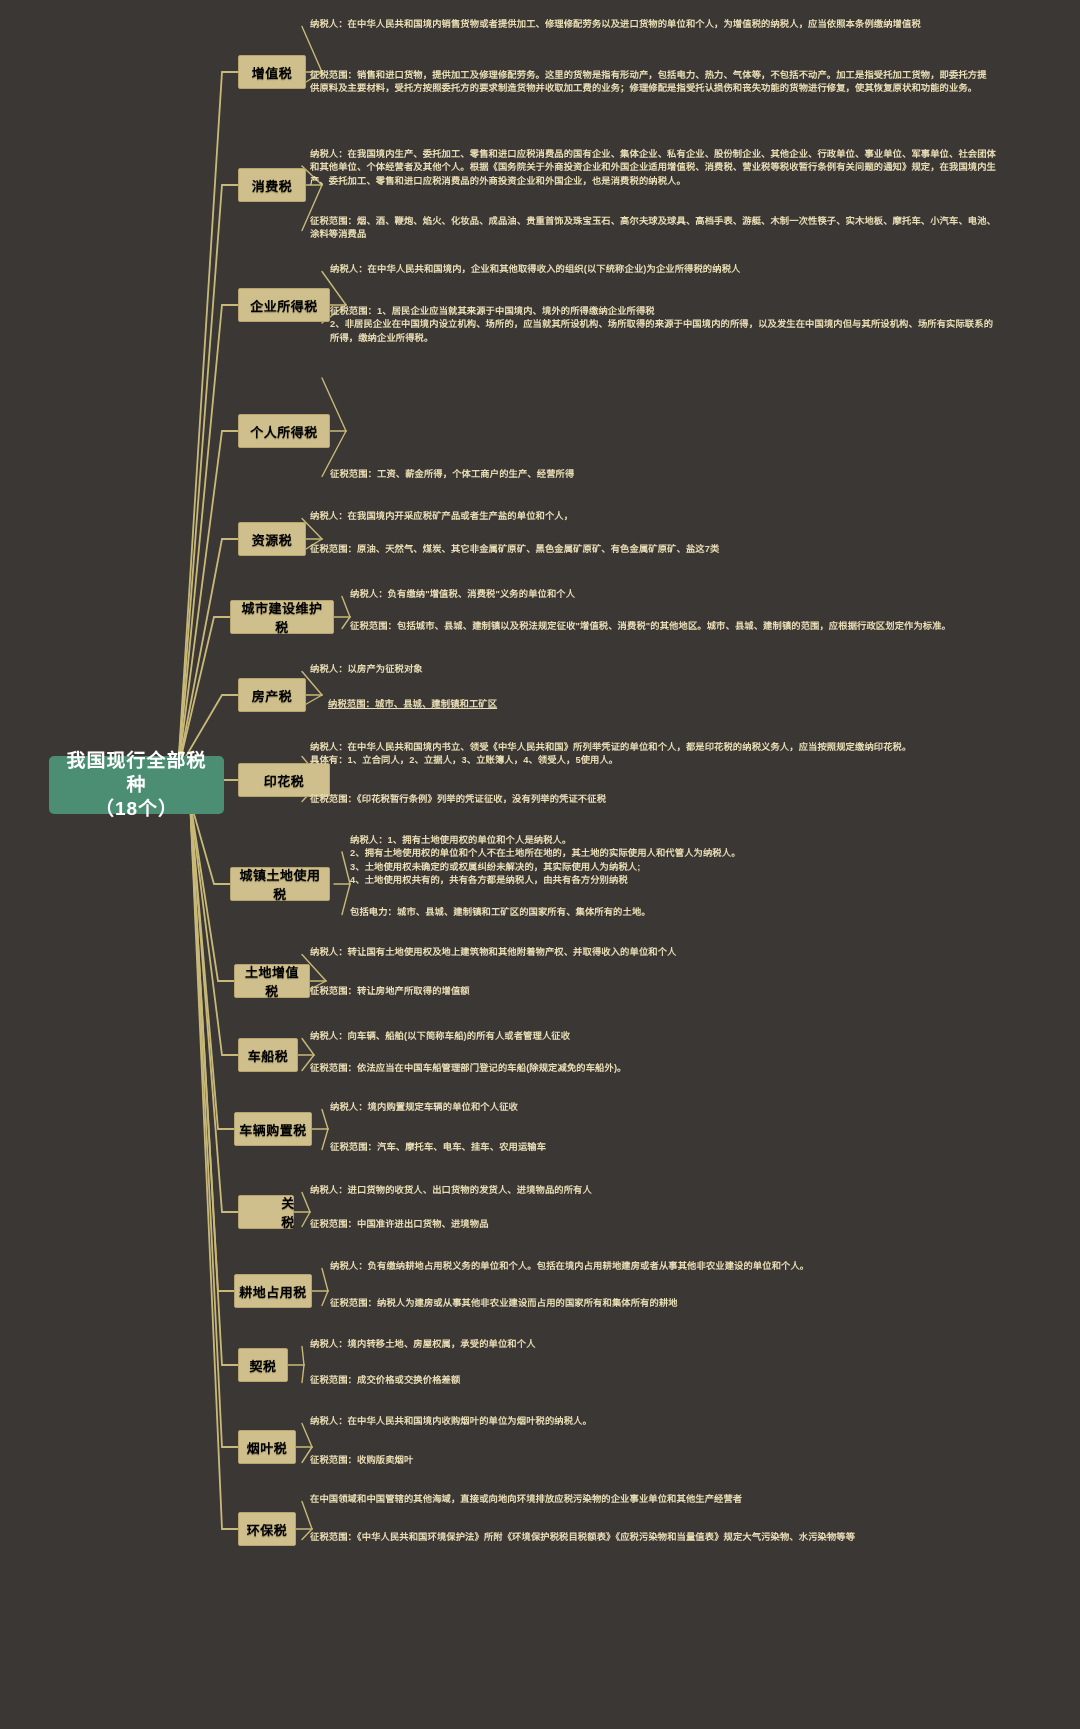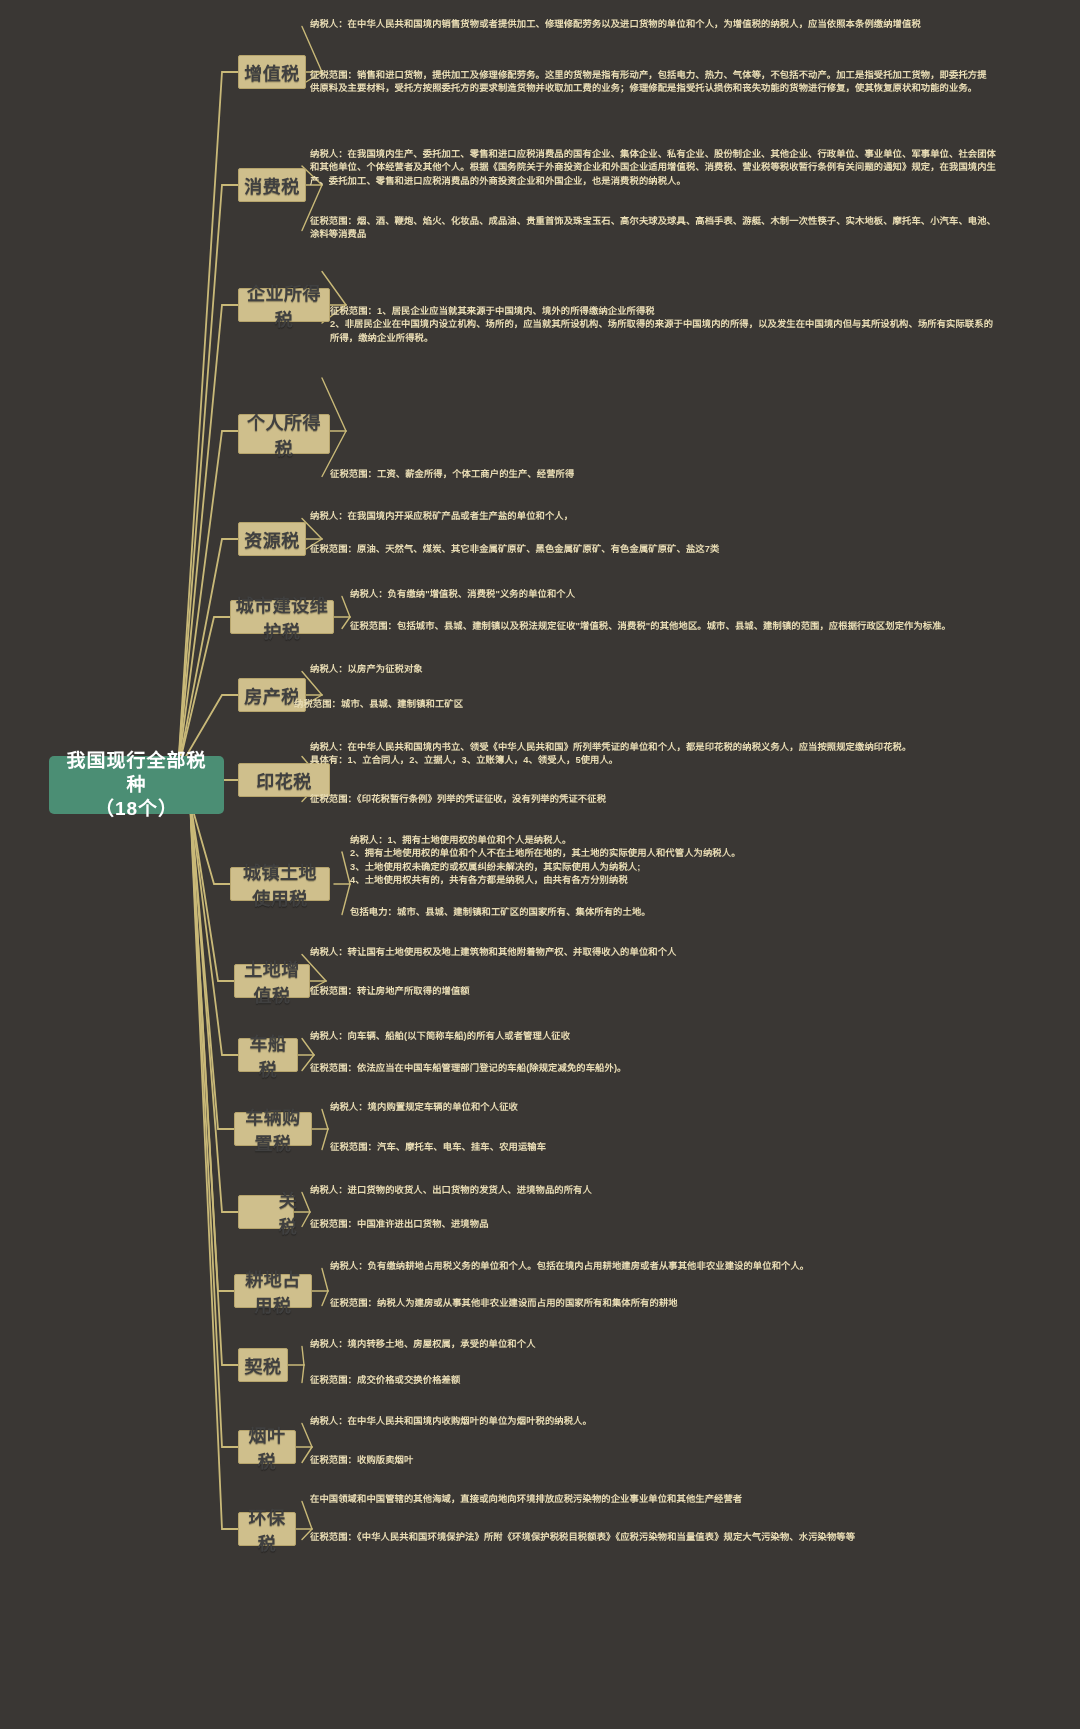--- a/index.html
+++ b/index.html
@@ -32,23 +32,23 @@
     letter-spacing:1px;
     margin-left:35px;
   }
   .root-node .l1{display:block;}
   .root-node .l2{display:block;}
 
   .topic{
     position:absolute;
     background:#cfbf8c;
     border:1px solid #b6a46c;
-    color:#404040;
+    color:#000000;
     font-weight:bold;
-    font-size:18px;
+    font-size:13px;
     border-radius:2px;
     display:flex;
     align-items:center;
     justify-content:center;
     box-sizing:border-box;
     text-align:center;
     padding:2px 4px;
     letter-spacing:.5px;
     text-shadow:0 1px 1px rgba(0,0,0,.35);
   }
@@ -147,41 +147,42 @@
     <div class="leaf" style="left: 310px; top: 18px; width: 690px;">纳税人：在中华人民共和国境内销售货物或者提供加工、修理修配劳务以及进口货物的单位和个人，为增值税的纳税人，应当依照本条例缴纳增值税</div>
     <div class="leaf" style="left: 310px; top: 69px; width: 685px;">征税范围：销售和进口货物，提供加工及修理修配劳务。这里的货物是指有形动产，包括电力、热力、气体等，不包括不动产。加工是指受托加工货物，即委托方提供原料及主要材料，受托方按照委托方的要求制造货物并收取加工费的业务；修理修配是指受托认损伤和丧失功能的货物进行修复，使其恢复原状和功能的业务。</div>
     <div class="topic" style="left: 238px; top: 168px; width: 68px; height: 34px;">
       <span>消费税</span>
     </div>
     <div class="leaf" style="left: 310px; top: 148px; width: 690px;">纳税人：在我国境内生产、委托加工、零售和进口应税消费品的国有企业、集体企业、私有企业、股份制企业、其他企业、行政单位、事业单位、军事单位、社会团体和其他单位、个体经营者及其他个人。根据《国务院关于外商投资企业和外国企业适用增值税、消费税、营业税等税收暂行条例有关问题的通知》规定，在我国境内生产、委托加工、零售和进口应税消费品的外商投资企业和外国企业，也是消费税的纳税人。</div>
     <div class="leaf" style="left: 310px; top: 215px; width: 690px;">征税范围：烟、酒、鞭炮、焰火、化妆品、成品油、贵重首饰及珠宝玉石、高尔夫球及球具、高档手表、游艇、木制一次性筷子、实木地板、摩托车、小汽车、电池、涂料等消费品</div>
     <div class="topic" style="left: 238px; top: 288px; width: 92px; height: 34px;">
       <span>企业所得税</span>
     </div>
+    <div class="leaf" style="left: 330px; top: 263px; width: 670px;">纳税人：在中华人民共和国境内，企业和其他取得收入的组织(以下统称企业)为企业所得税的纳税人</div>
     <div class="leaf" style="left: 330px; top: 305px; width: 670px;">征税范围：1、居民企业应当就其来源于中国境内、境外的所得缴纳企业所得税
 2、非居民企业在中国境内设立机构、场所的，应当就其所设机构、场所取得的来源于中国境内的所得，以及发生在中国境内但与其所设机构、场所有实际联系的所得，缴纳企业所得税。</div>
-    <div class="topic" style="left: 238px; top: 414px; width: 92px; height: 40px;">
+    <div class="topic" style="left: 238px; top: 414px; width: 92px; height: 34px;">
       <span>个人所得税</span>
     </div>
     <div class="leaf" style="left: 330px; top: 468px; width: 670px;">征税范围：工资、薪金所得，个体工商户的生产、经营所得</div>
     <div class="topic" style="left: 238px; top: 522px; width: 68px; height: 34px;">
       <span>资源税</span>
     </div>
     <div class="leaf" style="left: 310px; top: 510px; width: 690px;">纳税人：在我国境内开采应税矿产品或者生产盐的单位和个人，</div>
     <div class="leaf" style="left: 310px; top: 543px; width: 690px;">征税范围：原油、天然气、煤炭、其它非金属矿原矿、黑色金属矿原矿、有色金属矿原矿、盐这7类</div>
     <div class="topic" style="left: 230px; top: 600px; width: 104px; height: 34px;">
       <span>城市建设维护税</span>
     </div>
     <div class="leaf" style="left: 350px; top: 588px; width: 650px;">纳税人：负有缴纳"增值税、消费税"义务的单位和个人</div>
     <div class="leaf" style="left: 350px; top: 620px; width: 650px;">征税范围：包括城市、县城、建制镇以及税法规定征收"增值税、消费税"的其他地区。城市、县城、建制镇的范围，应根据行政区划定作为标准。</div>
     <div class="topic" style="left: 238px; top: 678px; width: 68px; height: 34px;">
       <span>房产税</span>
     </div>
     <div class="leaf" style="left: 310px; top: 663px; width: 690px;">纳税人：以房产为征税对象</div>
-    <div class="leaf" style="left: 294px; top: 698px; width: 690px;">纳税范围：城市、县城、建制镇和工矿区</div>
+    <div class="leaf" style="left: 328px; top: 698px; width: 690px; text-decoration: underline;">纳税范围：城市、县城、建制镇和工矿区</div>
     <div class="topic" style="left: 238px; top: 763px; width: 92px; height: 34px;">
       <span>印花税</span>
     </div>
     <div class="leaf" style="left: 310px; top: 741px; width: 690px;">纳税人：在中华人民共和国境内书立、领受《中华人民共和国》所列举凭证的单位和个人，都是印花税的纳税义务人，应当按照规定缴纳印花税。
 具体有：1、立合同人，2、立据人，3、立账簿人，4、领受人，5使用人。</div>
     <div class="leaf" style="left: 310px; top: 793px; width: 690px;">征税范围：《印花税暂行条例》列举的凭证征收，没有列举的凭证不征税</div>
     <div class="topic" style="left: 230px; top: 867px; width: 100px; height: 34px;">
       <span>城镇土地使用税</span>
     </div>
     <div class="leaf" style="left: 350px; top: 834px; width: 650px;">纳税人：1、拥有土地使用权的单位和个人是纳税人。

